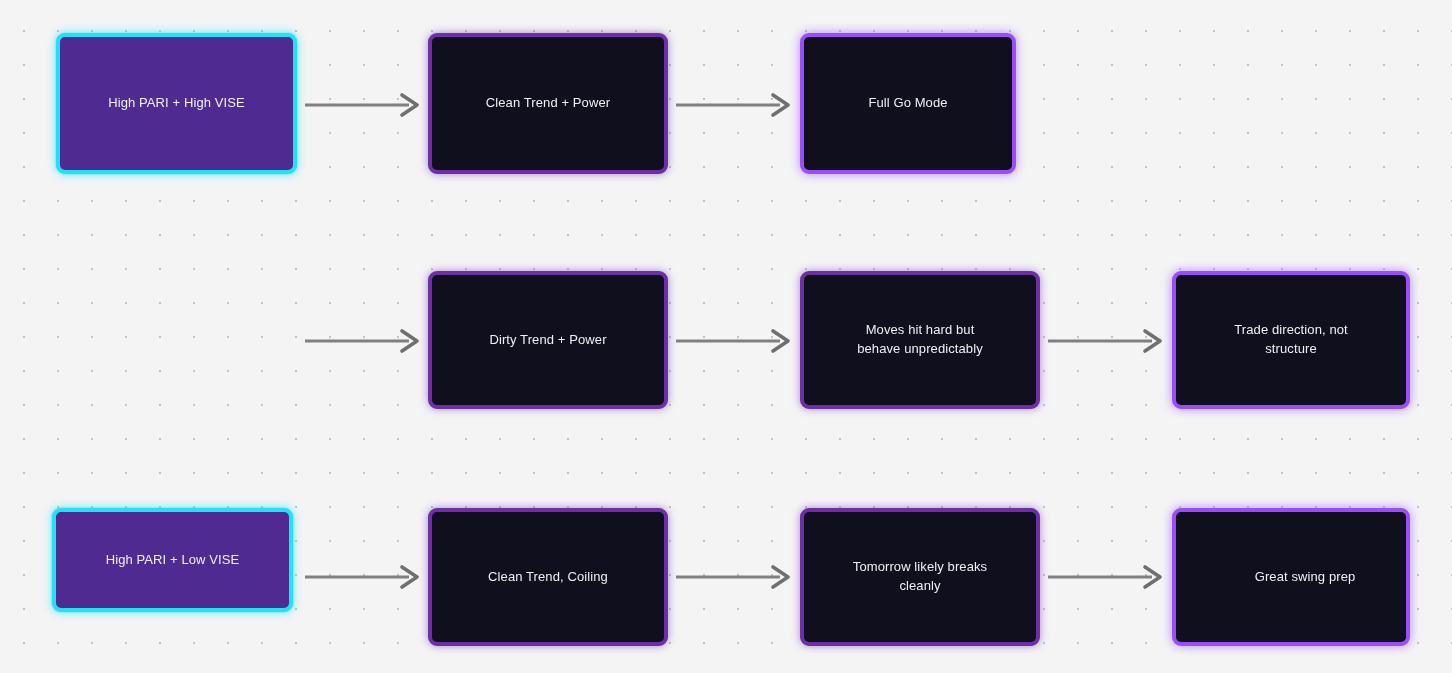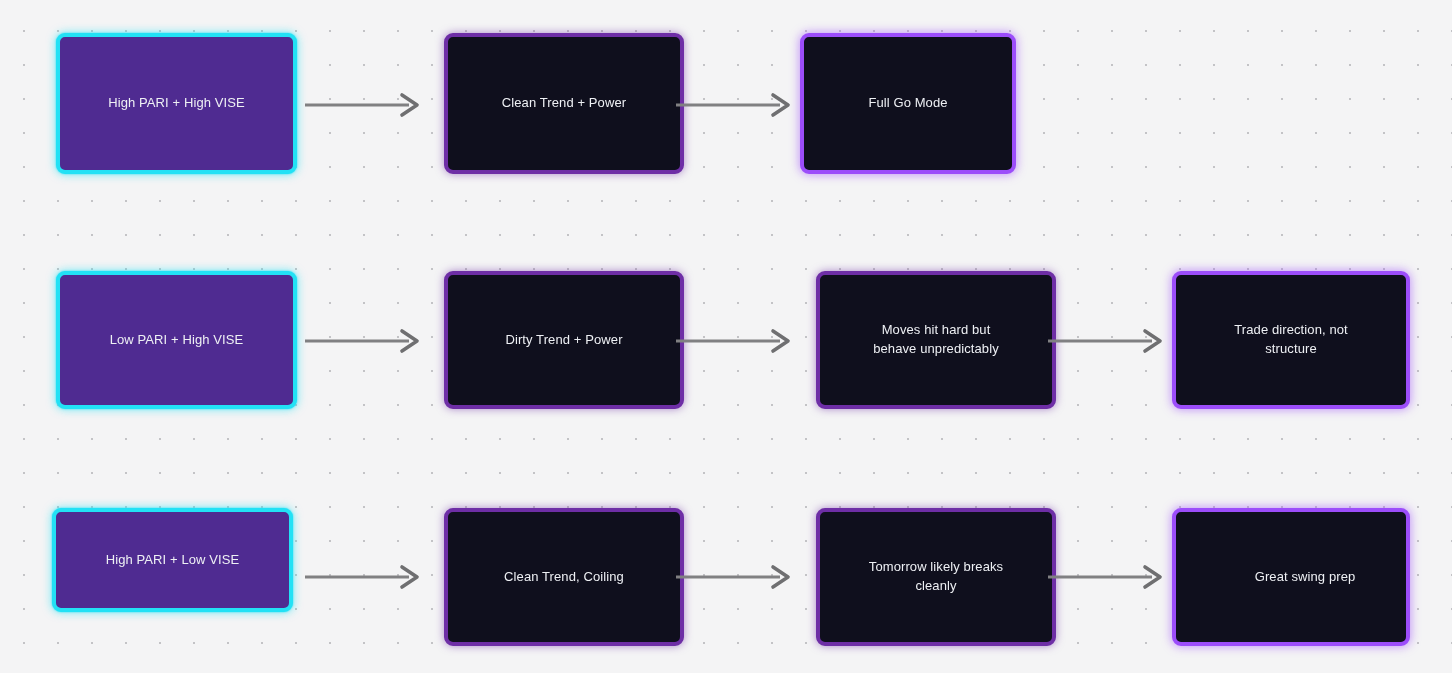--- a/index.html
+++ b/index.html
@@ -43,21 +43,20 @@
     border-color:#22e1f5;
     box-shadow:0 0 9px 1px rgba(34,225,245,.55),
                0 0 2px 0 rgba(34,225,245,.9);
   }
 
   
   .node.dark-deep {
     background:#0f0f1d;
     border-color:#6e2ea6;
     box-shadow:0 0 8px 0 rgba(110,46,166,.55);
-    margin-left:16px;
   }
 
   
   .node.dark-bright {
     background:#0f0f1d;
     border-color:#9c4dfa;
     box-shadow:0 0 10px 1px rgba(156,77,250,.55);
   }
 
   .node-label { display:block; white-space:pre-line; }
@@ -89,23 +88,20 @@
     <svg width="118" height="24" viewBox="0 0 118 24">
       <line x1="0" y1="12" x2="104" y2="12" stroke="#808082" stroke-width="3.2"></line>
       <polyline points="97,2 112,12 97,22" fill="none" stroke="#6f6f71" stroke-width="3.6" stroke-linecap="round" stroke-linejoin="round"></polyline>
     </svg>
   </div>
 
   <div class="node dark-bright" style="left:800px; top:33px; width:216px; height:141px;">
     <span class="node-label">Full Go Mode</span>
   </div>
 
-  <div class="node cond" style="left:56px; top:271px; width:241px; height:138px;">
-    <span class="node-label">Low PARI + High VISE</span>
-  </div>
 
   <div class="edge" style="left:305px; top:329px; width:118px; height:24px;">
     <svg width="118" height="24" viewBox="0 0 118 24">
       <line x1="0" y1="12" x2="104" y2="12" stroke="#808082" stroke-width="3.2"></line>
       <polyline points="97,2 112,12 97,22" fill="none" stroke="#6f6f71" stroke-width="3.6" stroke-linecap="round" stroke-linejoin="round"></polyline>
     </svg>
   </div>
 
   <div class="node dark-deep" style="left:428px; top:271px; width:240px; height:138px;">
     <span class="node-label">Dirty Trend + Power</span>

